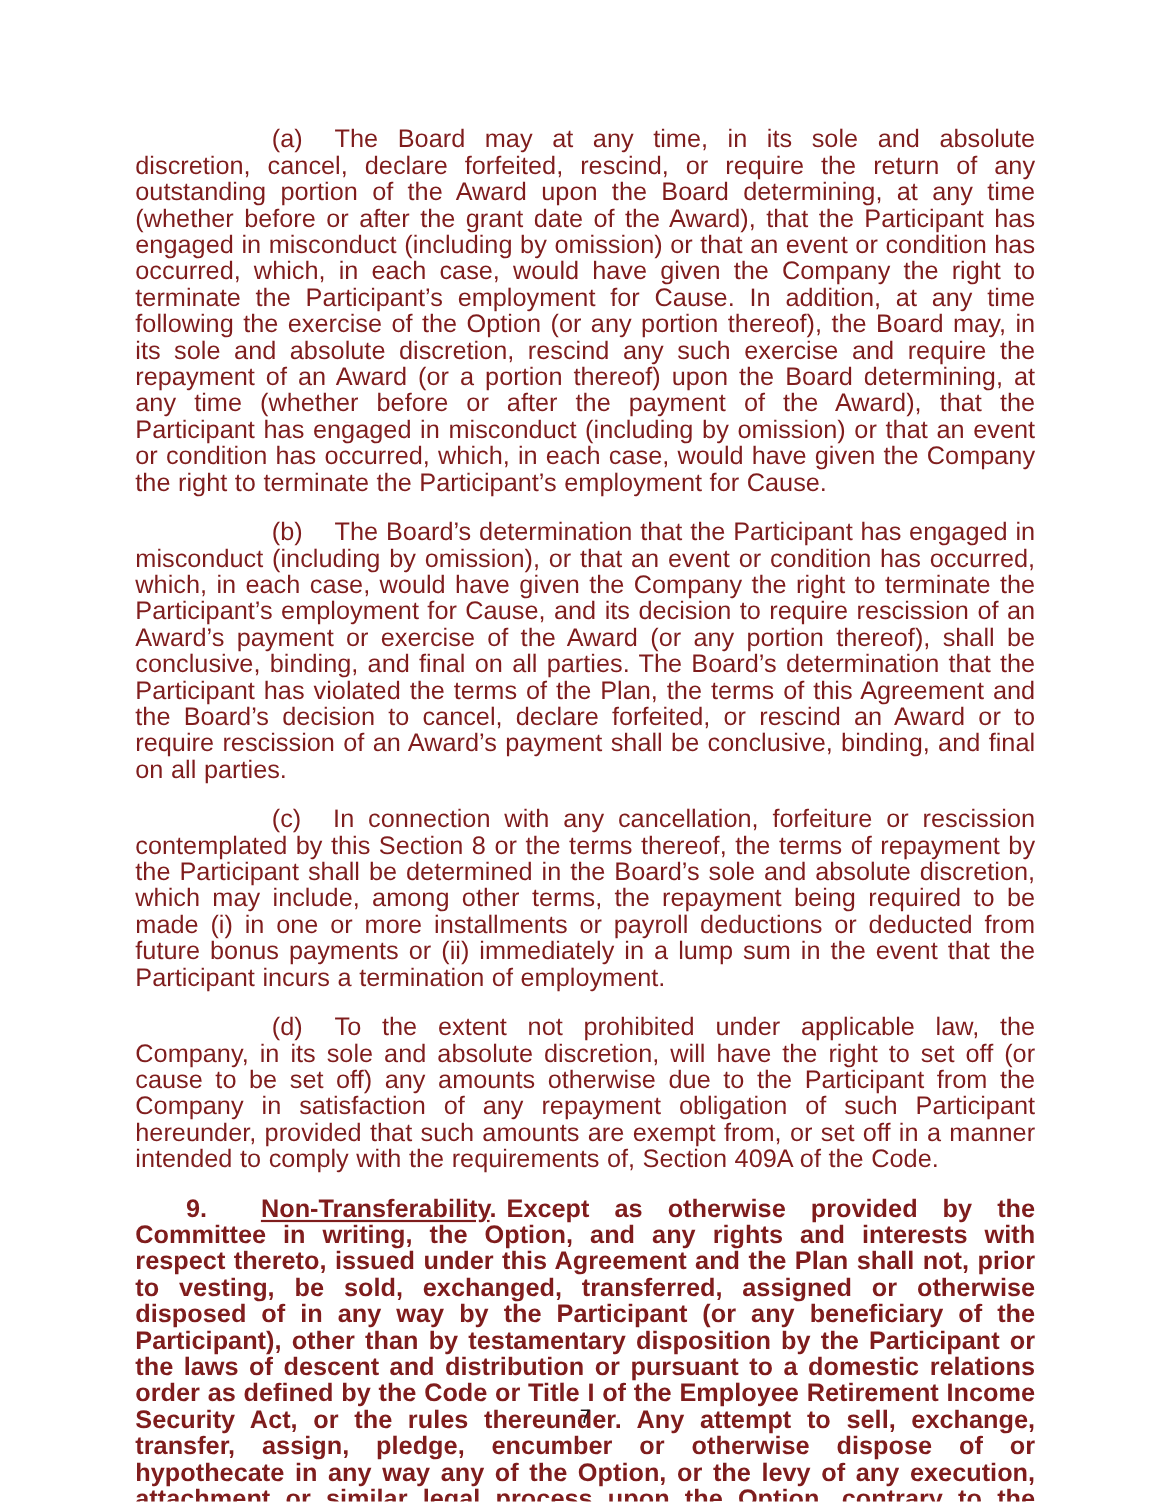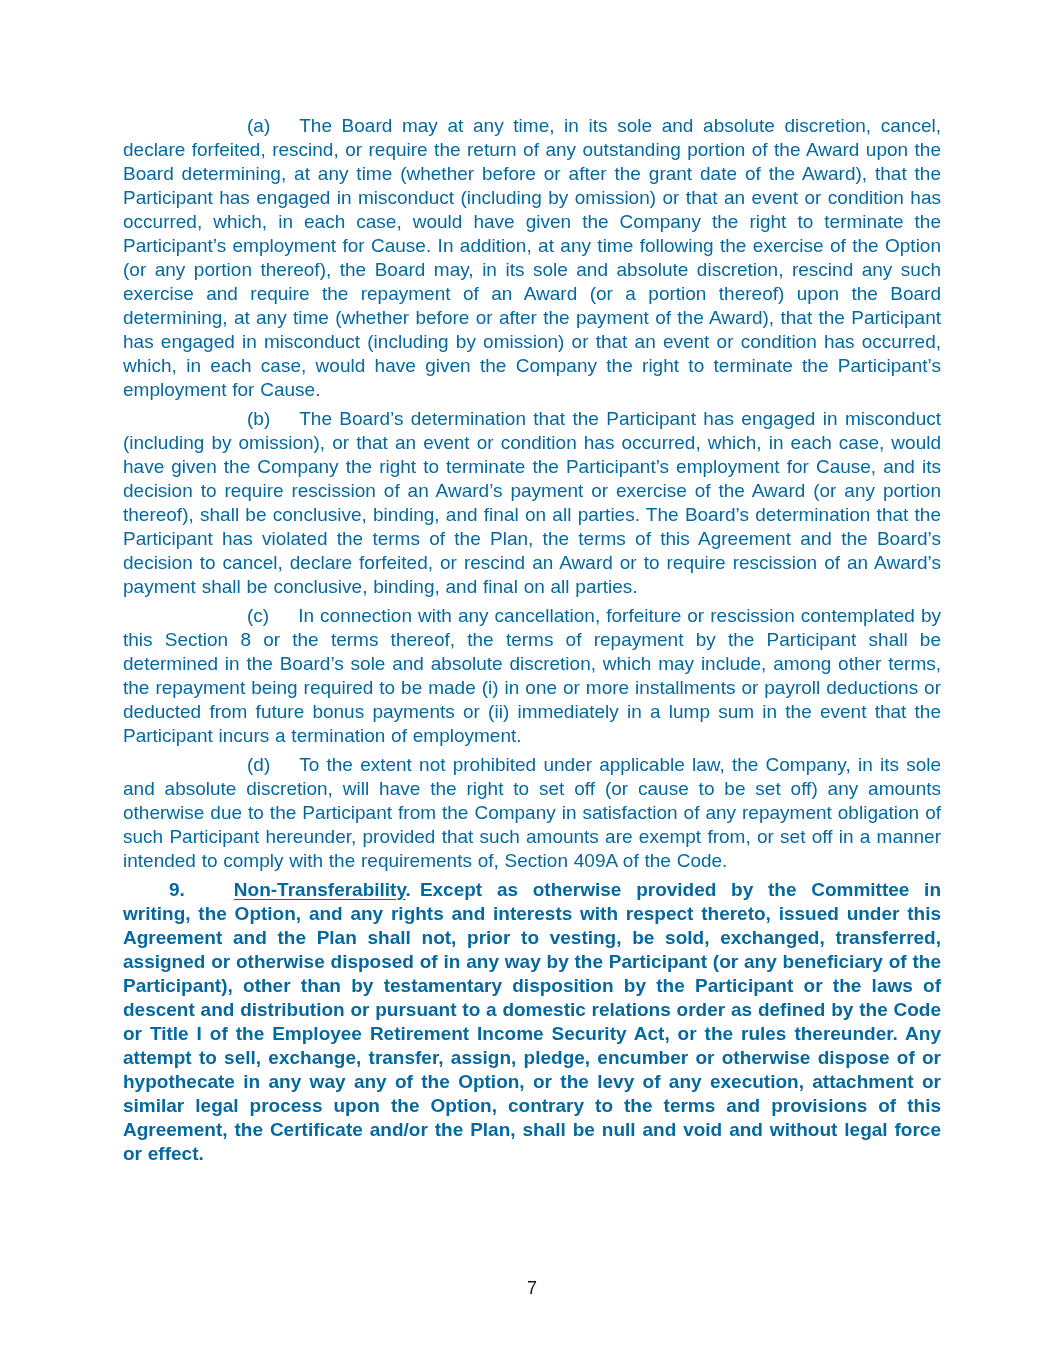--- a/index.html
+++ b/index.html
@@ -17,27 +17,27 @@
     inset: 0;
     background: #ffffff;
   }
   .content {
     position: absolute;
     left: 123px;
     top: 114px;
     width: 818px;
   }
   .para {
-    font-size: 19px;
+    font-size: 23px;
     line-height: 24px;
     text-align: justify;
-    color: #0369a1;
+    color: #7f1d1d;
     word-spacing: 0.5px;
   }
-  .para + .para { margin-top: 5px; }
+  .para + .para { margin-top: 21px; }
   .lettered { text-indent: 124px; }
   .section-para { text-indent: 46px; font-weight: bold; }
   .tab-gap { display: inline-block; width: 29px; }
   .tab-gap-section { display: inline-block; width: 49px; }
   .dbl-space { display: inline-block; width: 9px; }
   .section-title {
     text-decoration: underline;
     text-underline-offset: 3px;
   }
   .page-number {

